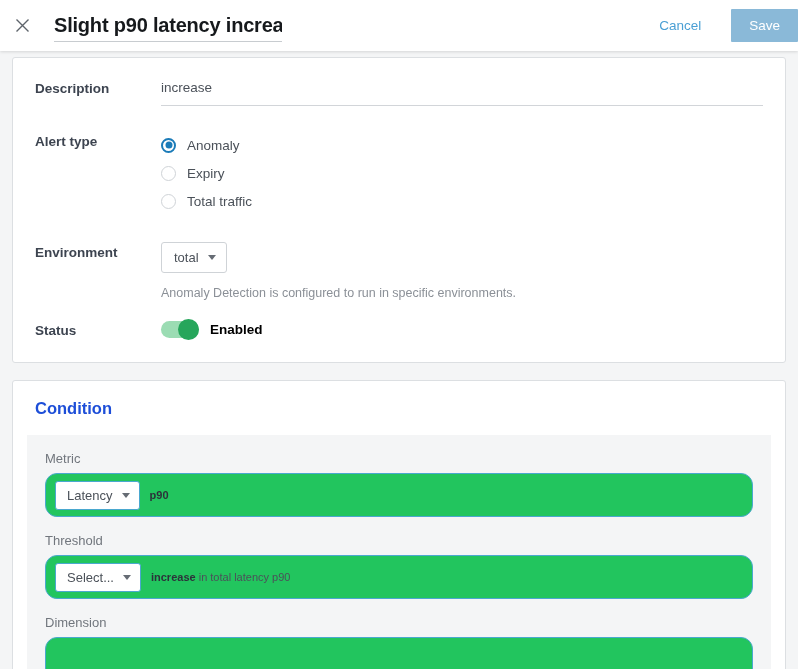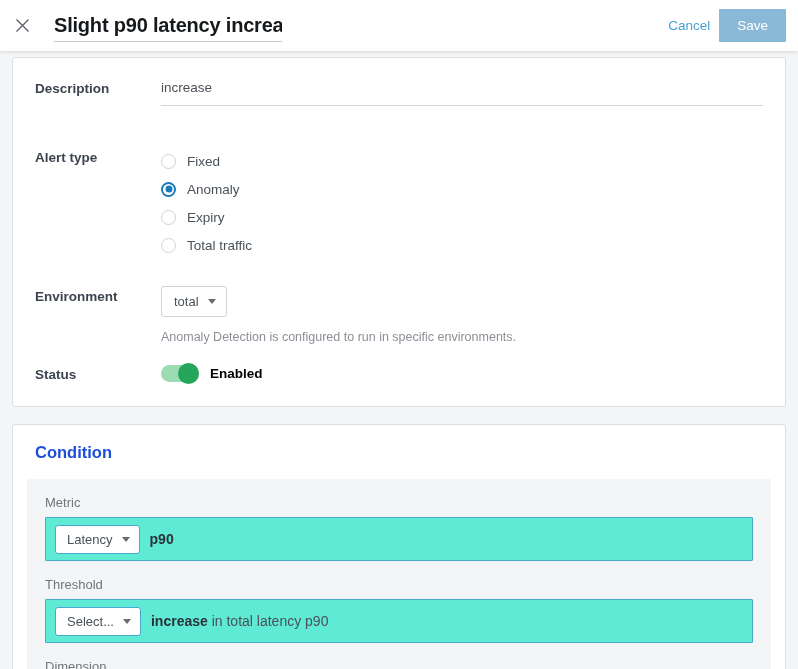--- a/index.html
+++ b/index.html
@@ -58,22 +58,21 @@
     font-size: 20px;
     font-weight: bold;
     color: #16191c;
     letter-spacing: -0.2px;
   }
 
   .topbar-right {
     margin-left: auto;
     display: flex;
     align-items: center;
-    padding-right: 12px;
-    gap: 7px;
+    gap: 28px;
   }
   .cancel-link {
     color: #4a9fd4;
     font-size: 13.5px;
     cursor: pointer;
     background: none;
     border: 0;
     font-family: "Liberation Sans", sans-serif;
     padding: 4px 2px;
   }
@@ -133,21 +132,21 @@
     outline: none;
     padding: 0;
     margin: 0;
     width: 100%;
     background: transparent;
     font-family: "Liberation Sans", sans-serif;
     font-size: 13.5px;
     color: #4b5159;
   }
 
-  .row-alert { margin-top: 41px; }
+  .row-alert { margin-top: 25px; }
 
   .radio-opt {
     display: flex;
     align-items: center;
     height: 28px;
     cursor: pointer;
   }
   .radio {
     width: 15px;
     height: 15px;
@@ -253,22 +252,22 @@
   }
   .cond-group { margin-bottom: 16px; }
   .cond-group:last-child { margin-bottom: 0; }
   .cond-label {
     font-size: 13px;
     color: #71767d;
     margin-bottom: 7px;
   }
   .cond-box {
     border: 1px solid #4aa8cf;
-    background: #5eead4;
-    border-radius: 1px;
+    background: #22c55e;
+    border-radius: 12px;
     min-height: 42px;
     display: flex;
     align-items: center;
     padding: 0 9px;
     gap: 10px;
   }
   .inline-select {
     display: inline-flex;
     align-items: center;
     gap: 9px;
@@ -276,21 +275,21 @@
     border: 1px solid #4aa8cf;
     border-radius: 3px;
     padding: 6px 9px 6px 11px;
     font-size: 13px;
     color: #4b5159;
     cursor: pointer;
     font-family: "Liberation Sans", sans-serif;
     white-space: nowrap;
   }
   .box-text {
-    font-size: 14px;
+    font-size: 11px;
     color: #4b5159;
   }
   .box-text .strong {
     font-weight: bold;
     color: #2c323a;
   }
 </style>
 </head>
 <body>
 
@@ -323,24 +322,20 @@
         <div class="desc-underline">
           <input class="desc-input" type="text" value="increase" placeholder="Description" style="">
         </div>
       </div>
     </div>
 
     <div class="row row-alert">
       <div class="row-label">Alert type</div>
       <div class="row-field">
 
-        <div class="radio-opt">
-          <span class="radio"></span>
-          <span class="radio-label">Fixed</span>
-        </div>
 
         <div class="radio-opt">
           <span class="radio checked"></span>
           <span class="radio-label">Anomaly</span>
         </div>
 
         <div class="radio-opt">
           <span class="radio"></span>
           <span class="radio-label">Expiry</span>
         </div>

